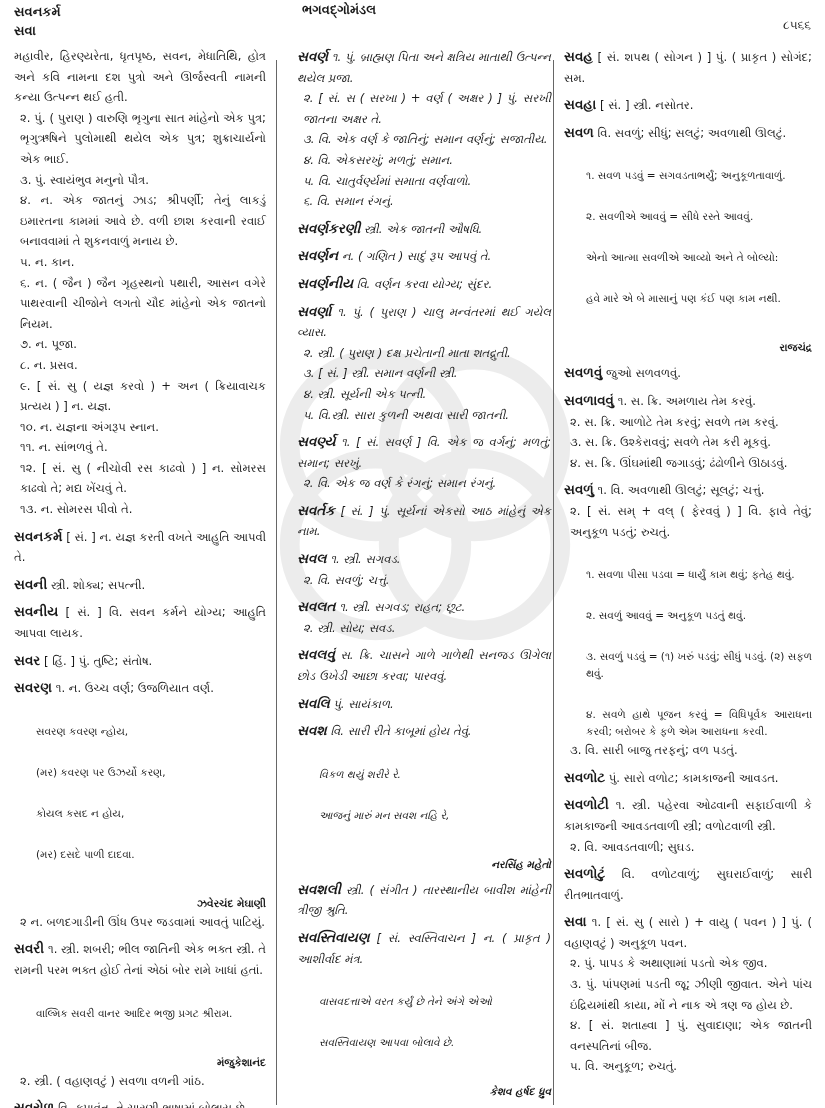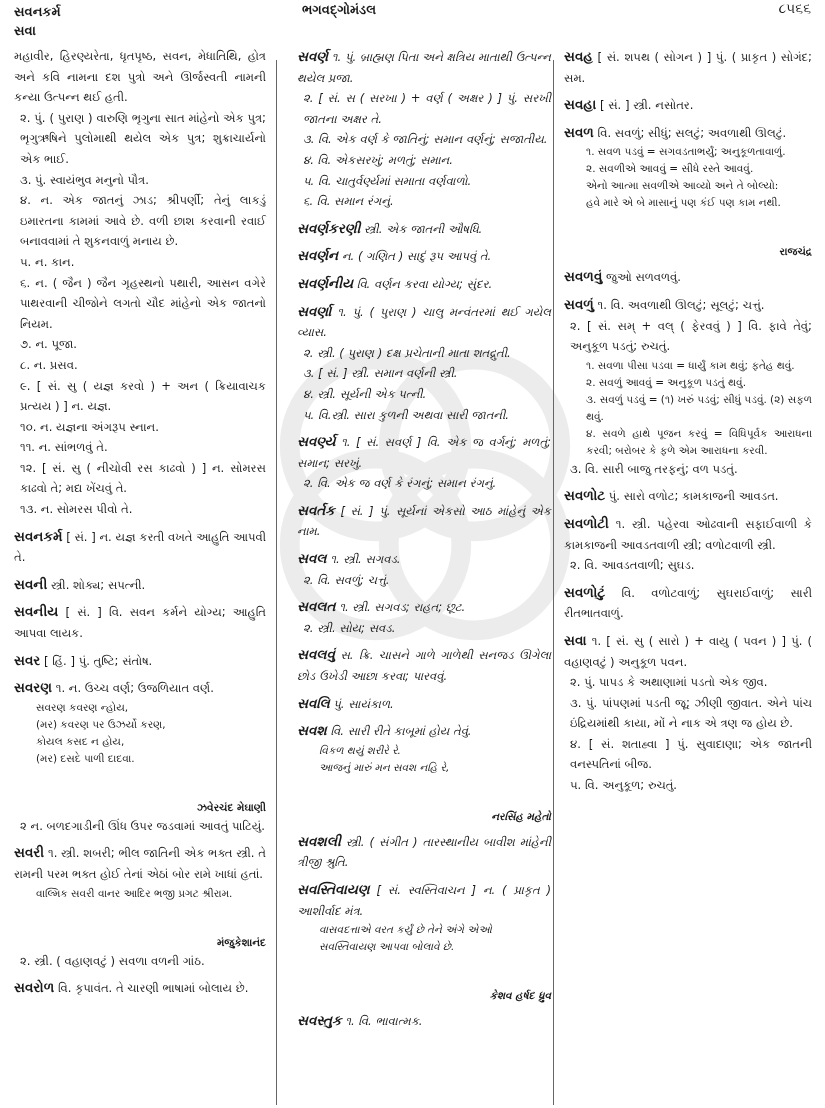--- a/index.html
+++ b/index.html
@@ -2,33 +2,33 @@
 <html><head>
 <meta charset="utf-8">
 <style>
   html,body{margin:0;padding:0;background:#fff;}
   body{width:825px;height:1108px;position:relative;overflow:hidden;
        font-family:"DejaVu Sans","Liberation Sans",sans-serif;color:#1a1a1a;}
   .watermark{position:absolute;left:260px;top:330px;width:330px;height:330px;pointer-events:none;opacity:0.07;}
   .header{position:absolute;left:0;top:0;width:825px;height:48px;}
   .hdr-left{position:absolute;left:14px;top:2px;font-weight:bold;font-size:13px;line-height:19px;}
   .hdr-center{position:absolute;left:0;width:678px;top:2px;text-align:center;font-weight:bold;font-size:13px;}
-  .hdr-right{position:absolute;right:14px;top:0;font-size:14px;}
+  .hdr-right{position:absolute;right:14px;top:18px;font-size:12px;}
   .col{position:absolute;top:46px;font-size:11.6px;line-height:20.6px;}
   .col1{left:14px;width:252px;}
   .col2{left:297px;width:254px;font-style:italic;}
   .col3{left:564px;width:248px;}
   .rule{position:absolute;top:60px;width:1px;background:#666;}
   .rule1{left:276px;height:1045px;}
   .rule2{left:553px;height:1045px;}
   .entry{margin:0 0 6px 0;text-align:justify;}
   .hw{font-weight:bold;font-size:13.5px;}
   .sense{display:block;padding-left:6px;}
   .sense.first{padding-left:0;display:inline;}
-  .quote{display:block;padding-left:22px;font-size:10.5px;line-height:17px;}
+  .quote{display:block;padding-left:22px;font-size:10.5px;line-height:17px;margin-top:24px;}
   .author{display:block;text-align:right;font-size:10.5px;font-weight:bold;line-height:17px;margin-top:32px;}
 </style>
 </head>
 <body>
 
 <svg class="watermark" viewBox="0 0 100 100">
   <circle cx="35" cy="35" r="26" fill="none" stroke="#000" stroke-width="6"></circle>
   <circle cx="65" cy="35" r="26" fill="none" stroke="#000" stroke-width="6"></circle>
   <circle cx="35" cy="65" r="26" fill="none" stroke="#000" stroke-width="6"></circle>
   <circle cx="65" cy="65" r="26" fill="none" stroke="#000" stroke-width="6"></circle>
@@ -71,18 +71,19 @@
     <div class="entry"><span class="hw">સવશ</span> <span class="sense first">વિ. સારી રીતે કાબૂમાં હોય તેવું.</span><span class="quote">વિકળ થયું શરીરે રે.</span><span class="quote">આજનું મારું મન સવશ નહિ રે,</span><span class="author">નરસિંહ મહેતો</span></div>
     <div class="entry"><span class="hw">સવશલી</span> <span class="sense first">સ્ત્રી. ( સંગીત ) તારસ્થાનીય બાવીશ માંહેની ત્રીજી શ્રુતિ.</span></div>
     <div class="entry"><span class="hw">સવસ્તિવાયણ</span> <span class="sense first">[ સં. સ્વસ્તિવાચન ] ન. ( પ્રાકૃત ) આશીર્વાદ મંત્ર.</span><span class="quote">વાસવદત્તાએ વરત કર્યું છે તેને અંગે એઓ</span><span class="quote">સવસ્તિવાયણ આપવા બોલાવે છે.</span><span class="author">કેશવ હર્ષદ ધ્રુવ</span></div>
     <div class="entry"><span class="hw">સવસ્તુક</span> <span class="sense first">૧. વિ. ભાવાત્મક.</span></div>
   </div>
 <div class="col col3">
     <div class="entry"><span class="hw">સવહ</span> <span class="sense first">[ સં. શપથ ( સોગન ) ] પું. ( પ્રાકૃત ) સોગંદ; સમ.</span></div>
     <div class="entry"><span class="hw">સવહા</span> <span class="sense first">[ સં. ] સ્ત્રી. નસોતર.</span></div>
     <div class="entry"><span class="hw">સવળ</span> <span class="sense first">વિ. સવળું; સીધું; સલટું; અવળાથી ઊલટું.</span><span class="quote">૧. સવળ પડવું = સગવડતાભર્યું; અનુકૂળતાવાળું.</span><span class="quote">૨. સવળીએ આવવું = સીધે રસ્તે આવવું.</span><span class="quote">એનો આત્મા સવળીએ આવ્યો અને તે બોલ્યો:</span><span class="quote">હવે મારે એ બે માસાનું પણ કંઈ પણ કામ નથી.</span><span class="author">રાજચંદ્ર</span></div>
     <div class="entry"><span class="hw">સવળવું</span> <span class="sense first">જુઓ સળવળવું.</span></div>
+    <div class="entry"><span class="hw">સવળાવવું</span> <span class="sense first">૧. સ. ક્રિ. અમળાય તેમ કરવું.</span><span class="sense">૨. સ. ક્રિ. આળોટે તેમ કરવું; સવળે તમ કરવું.</span><span class="sense">૩. સ. ક્રિ. ઉશ્કેરાવવું; સવળે તેમ કરી મૂકવું.</span><span class="sense">૪. સ. ક્રિ. ઊંઘમાંથી જગાડવું; ઢંઢોળીને ઊઠાડવું.</span></div>
     <div class="entry"><span class="hw">સવળું</span> <span class="sense first">૧. વિ. અવળાથી ઊલટું; સૂલટું; ચત્તું.</span><span class="sense">૨. [ સં. સમ્ + વલ્ ( ફેરવવું ) ] વિ. ફાવે તેવું; અનુકૂળ પડતું; રુચતું.</span><span class="quote">૧. સવળા પીસા પડવા = ધાર્યું કામ થવું; ફતેહ થવું.</span><span class="quote">૨. સવળું આવવું = અનુકૂળ પડતું થવું.</span><span class="quote">૩. સવળું પડવું = (૧) ખરું પડવું; સીધું પડવું. (૨) સફળ થવું.</span><span class="quote">૪. સવળે હાથે પૂજન કરવું = વિધિપૂર્વક આરાધના કરવી; બરોબર કે ફળે એમ આરાધના કરવી.</span><span class="sense">૩. વિ. સારી બાજુ તરફનું; વળ પડતું.</span></div>
     <div class="entry"><span class="hw">સવળોટ</span> <span class="sense first">પું. સારો વળોટ; કામકાજની આવડત.</span></div>
     <div class="entry"><span class="hw">સવળોટી</span> <span class="sense first">૧. સ્ત્રી. પહેરવા ઓઢવાની સફાઈવાળી કે કામકાજની આવડતવાળી સ્ત્રી; વળોટવાળી સ્ત્રી.</span><span class="sense">૨. વિ. આવડતવાળી; સુઘડ.</span></div>
     <div class="entry"><span class="hw">સવળોટું</span> <span class="sense first">વિ. વળોટવાળું; સુઘરાઈવાળું; સારી રીતભાતવાળું.</span></div>
     <div class="entry"><span class="hw">સવા</span> <span class="sense first">૧. [ સં. સુ ( સારો ) + વાયુ ( પવન ) ] પું. ( વહાણવટું ) અનુકૂળ પવન.</span><span class="sense">૨. પું. પાપડ કે અથાણામાં પડતો એક જીવ.</span><span class="sense">૩. પું. પાંપણમાં પડતી જૂ; ઝીણી જીવાત. એને પાંચ ઇંદ્રિયમાંથી કાયા, મોં ને નાક એ ત્રણ જ હોય છે.</span><span class="sense">૪. [ સં. શતાહ્વા ] પું. સુવાદાણા; એક જાતની વનસ્પતિનાં બીજ.</span><span class="sense">૫. વિ. અનુકૂળ; રુચતું.</span></div>
   </div>
 
 </body></html>

